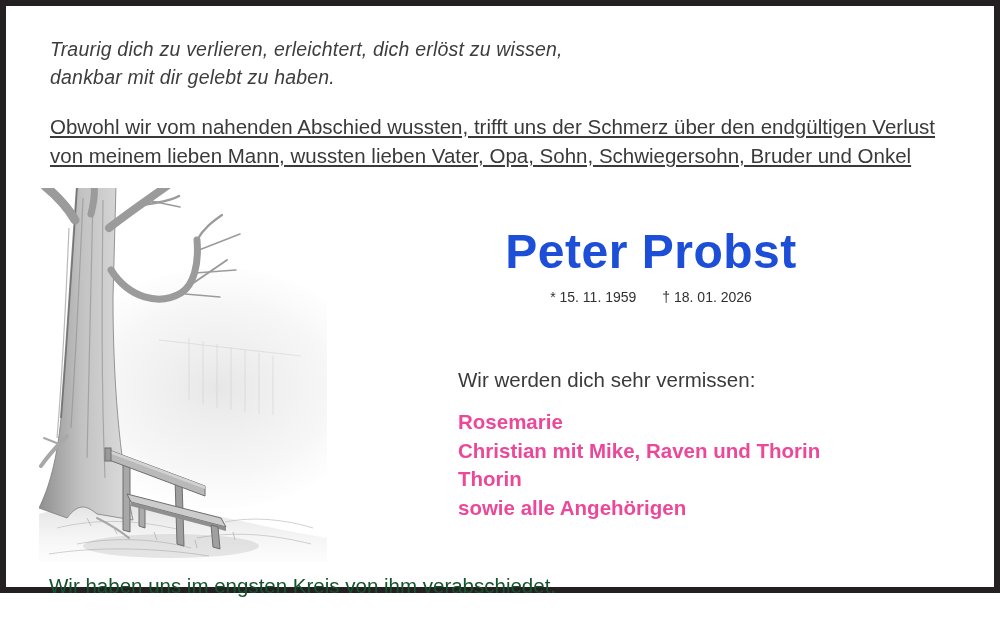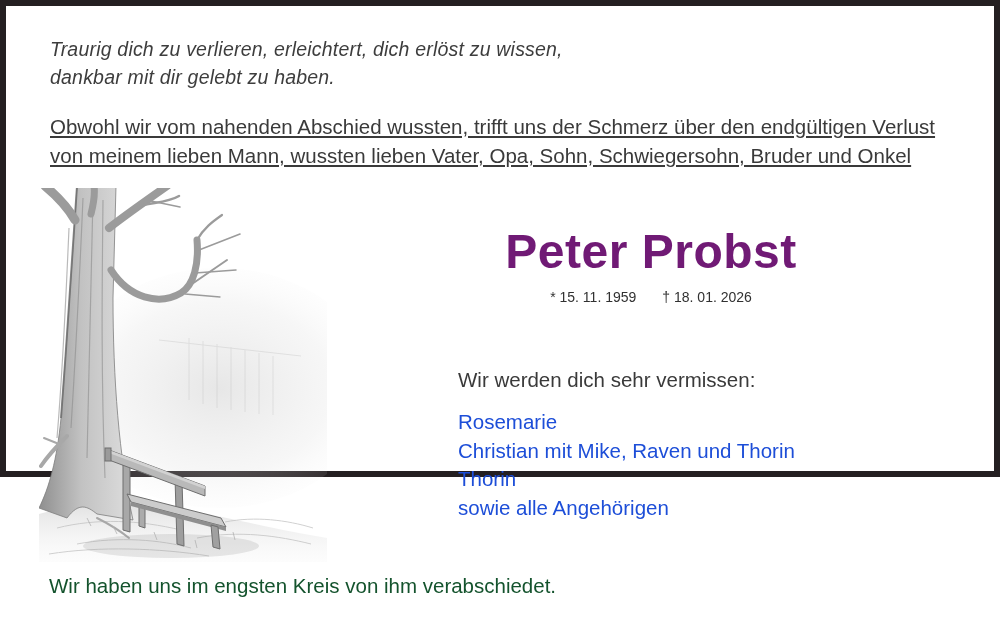--- a/index.html
+++ b/index.html
@@ -4,21 +4,21 @@
 <style>
   html, body { margin: 0; padding: 0; }
   body {
     width: 1000px; height: 629px;
     background: #ffffff;
     font-family: "Liberation Sans", sans-serif;
     overflow: hidden;
   }
   .page {
     position: relative;
-    width: 1000px; height: 477px;
+    width: 1000px; height: 593px;
     box-sizing: border-box;
     border: 6px solid #241f21;
     background: #ffffff;
   }
   .abs { position: absolute; }
 
   .epigraph {
     left: 44px; top: 29px;
     font-style: italic;
     font-size: 19.5px;
@@ -40,42 +40,42 @@
   .name-block {
     left: 375px; top: 218px;
     width: 540px;
     text-align: center;
   }
   .deceased-name {
     margin: 0;
     font-size: 48px;
     font-weight: bold;
     line-height: 56px;
-    color: #701a75;
+    color: #1d4ed8;
     letter-spacing: 0.5px;
   }
   .dates {
     margin-top: 9px;
     font-size: 14px;
     color: #313131;
   }
   .dates .birth { margin-right: 26px; }
   .mourning {
     left: 452px; top: 362px;
   }
   .mourning-lead {
     font-size: 20.5px;
     color: #3a3a3a;
     margin-bottom: 16px;
   }
   .mourners {
     font-size: 20.5px;
-    font-weight: normal;
+    font-weight: bold;
     line-height: 28.5px;
-    color: #1d4ed8;
+    color: #ec4899;
   }
   .closing {
     left: 43px; top: 568px;
     font-size: 20.5px;
     color: #14532d;
   }
 </style>
 </head>
 <body>
 

